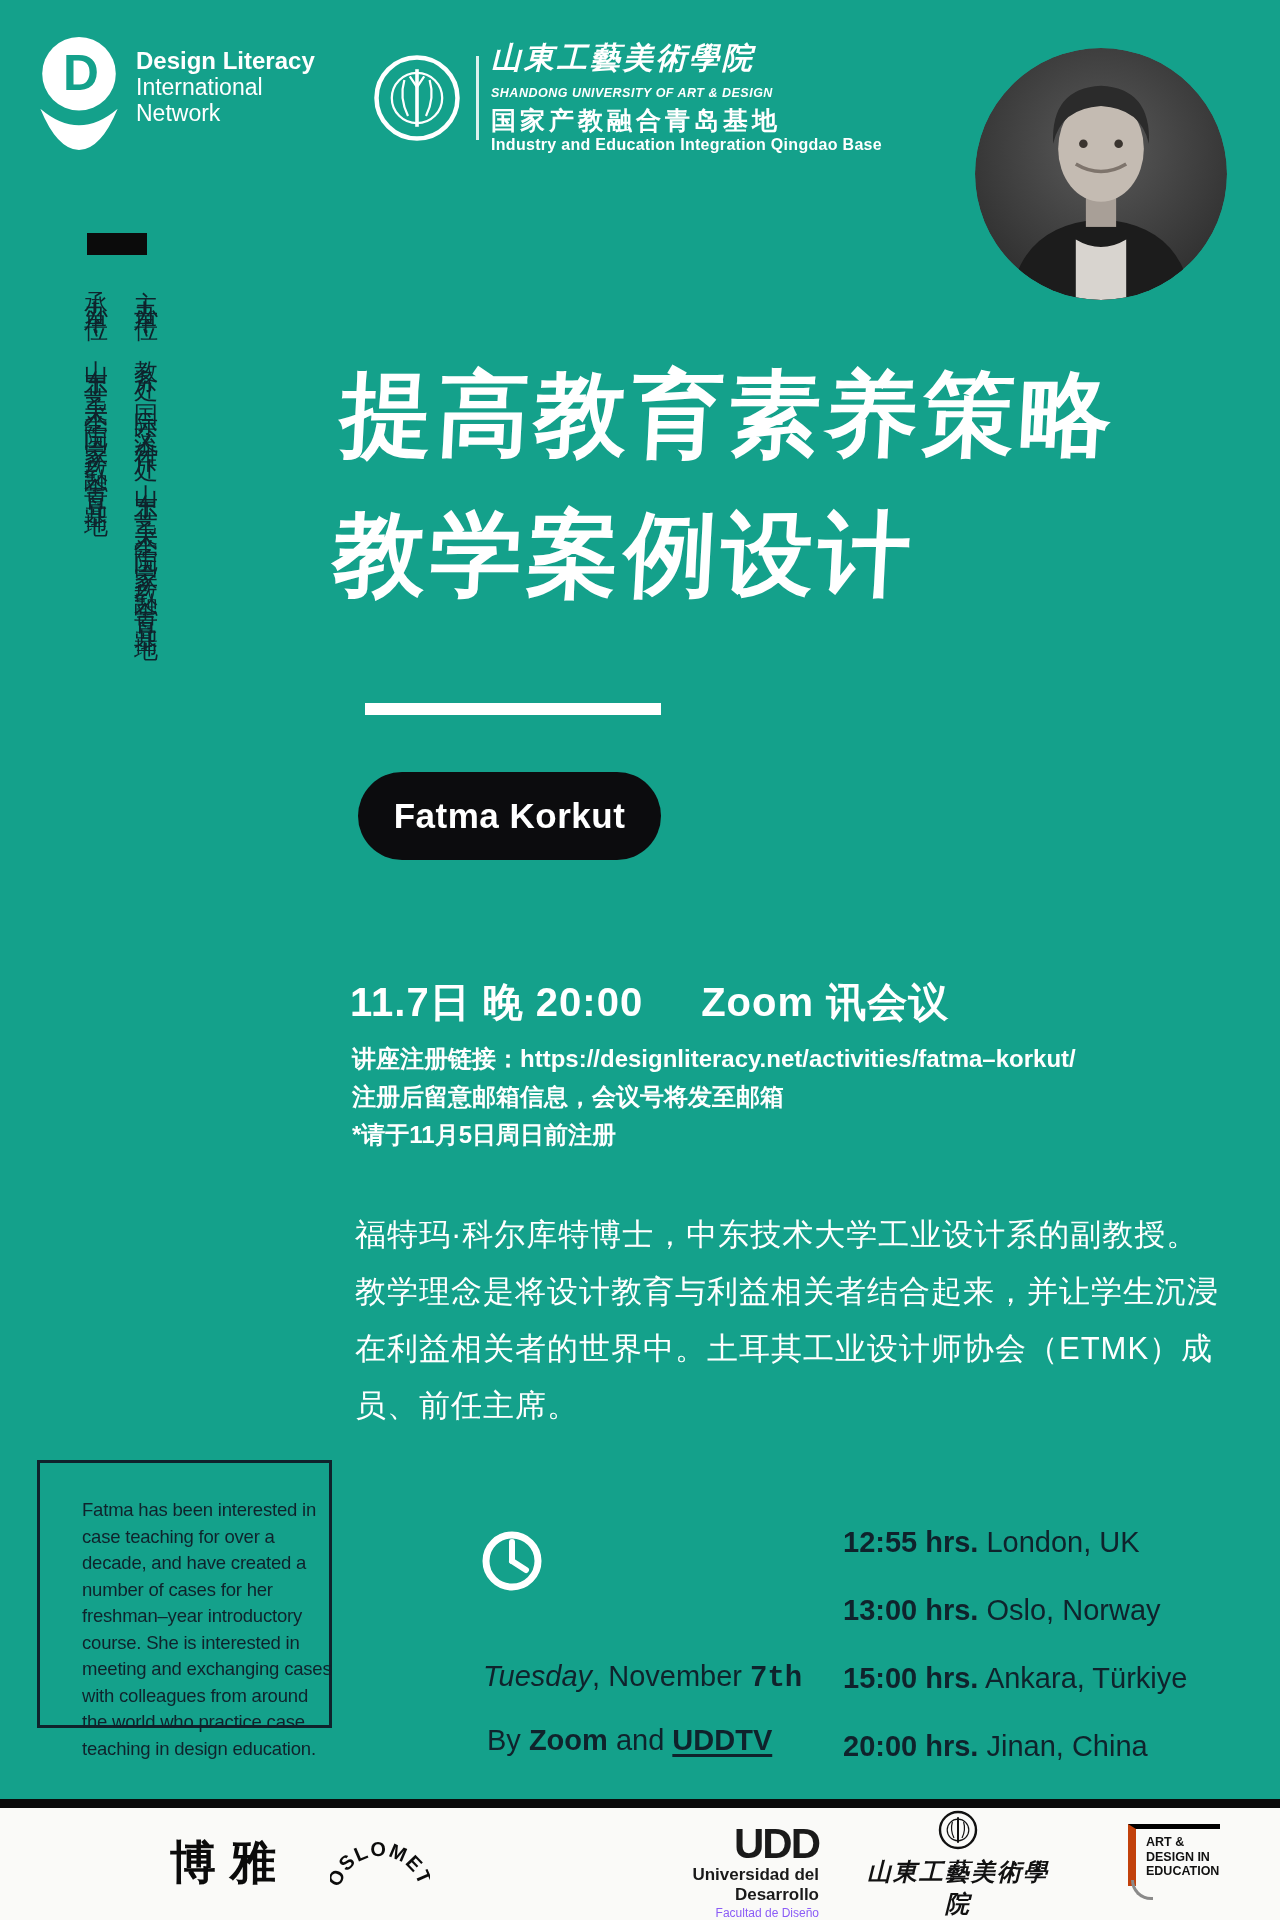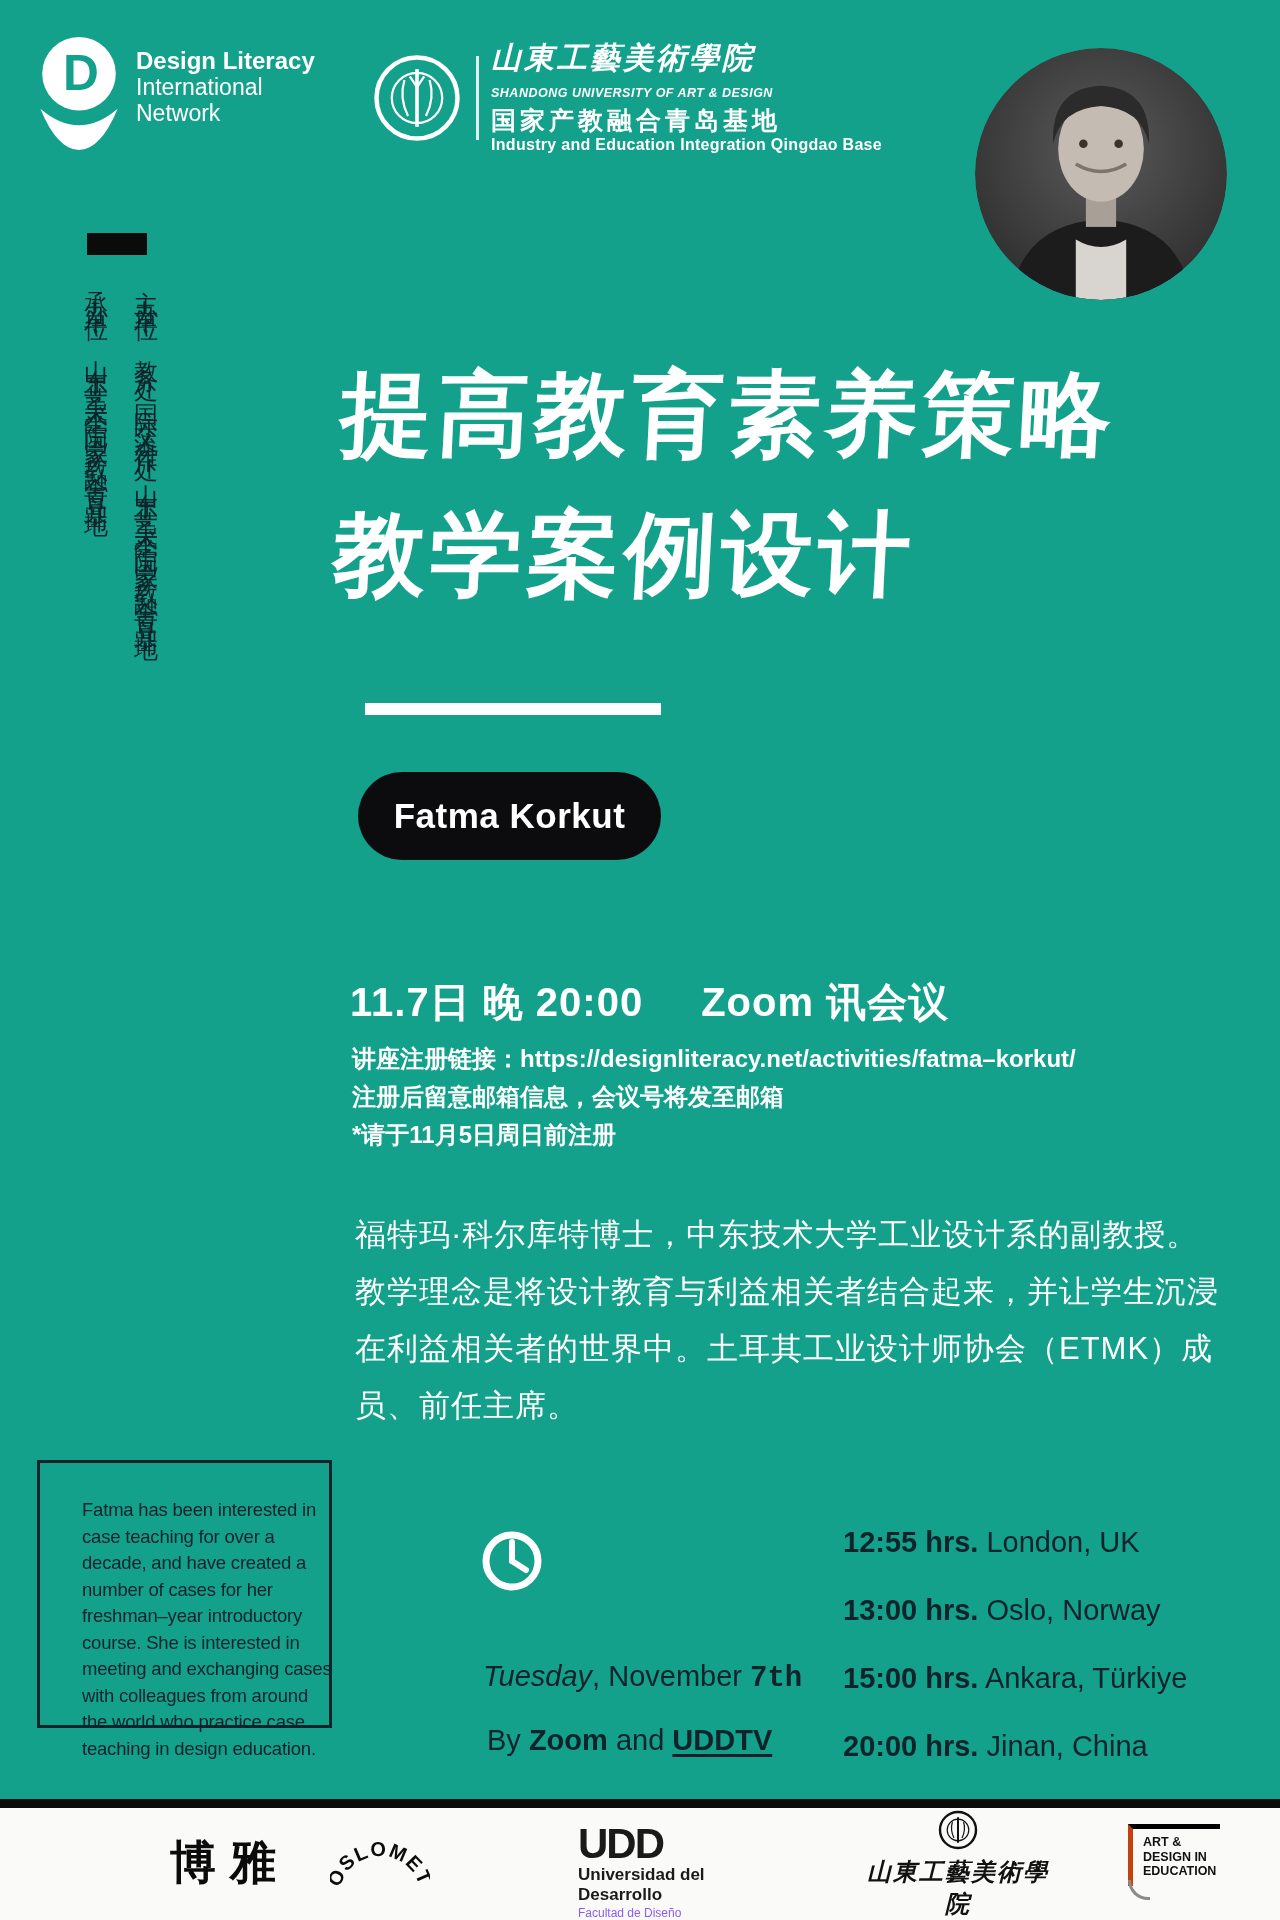--- a/index.html
+++ b/index.html
@@ -69,27 +69,27 @@
   .by-line .link{font-weight:bold;text-decoration:underline;text-underline-offset:4px;text-decoration-thickness:2.5px;}
   .times{position:absolute;left:843px;top:1526px;color:var(--dark);font-size:29px;}
   .times .row{height:29px;margin-bottom:39px;white-space:nowrap;}
   .times .t{font-weight:bold;}
 
   
   .footer-rule{position:absolute;left:0;top:1799px;width:1280px;height:9px;background:var(--ink);}
   .footer{position:absolute;left:0;top:1808px;width:1280px;height:112px;background:#FAFAF8;}
   .boya{position:absolute;left:170px;top:24px;font-size:46px;font-weight:600;color:var(--ink);letter-spacing:14px;white-space:nowrap;}
   .oslomet{position:absolute;left:330px;top:8px;width:100px;height:90px;}
-  .udd{position:absolute;left:578px;top:16px;width:192px;text-align:left;color:#1A1A1A;}
+  .udd{position:absolute;left:627px;top:16px;width:192px;text-align:right;color:#1A1A1A;}
   .udd .mark{font-size:42px;font-weight:900;letter-spacing:-2px;line-height:40px;}
   .udd .l1{font-size:17px;font-weight:bold;margin-top:1px;}
   .udd .l2{font-size:12px;margin-top:1px;color:#8b5cf6;}
   .suad-footer{position:absolute;left:858px;top:2px;width:200px;text-align:center;color:#111;}
   .suad-footer .cn{font-size:24px;font-weight:600;font-style:italic;letter-spacing:2px;margin-top:2px;}
-  .ade{position:absolute;left:1128px;top:16px;width:92px;height:62px;border-top:5px solid #000;border-left:5px solid #c2410c;}
+  .ade{position:absolute;left:1128px;top:16px;width:92px;height:62px;border-top:5px solid #000;border-left:8px solid #c2410c;}
   .ade .lines{margin:6px 0 0 10px;font-size:12.5px;font-weight:800;line-height:14.5px;color:#111;}
   .ade .arc{position:absolute;left:-5px;bottom:-14px;width:22px;height:20px;border-left:3px solid #8a8a8a;
     border-bottom:3px solid #8a8a8a;border-bottom-left-radius:20px;}
 </style>
 </head>
 <body>
 
 <div class="poster">
 
   <svg class="dlin-logo" viewBox="0 0 100 130">

